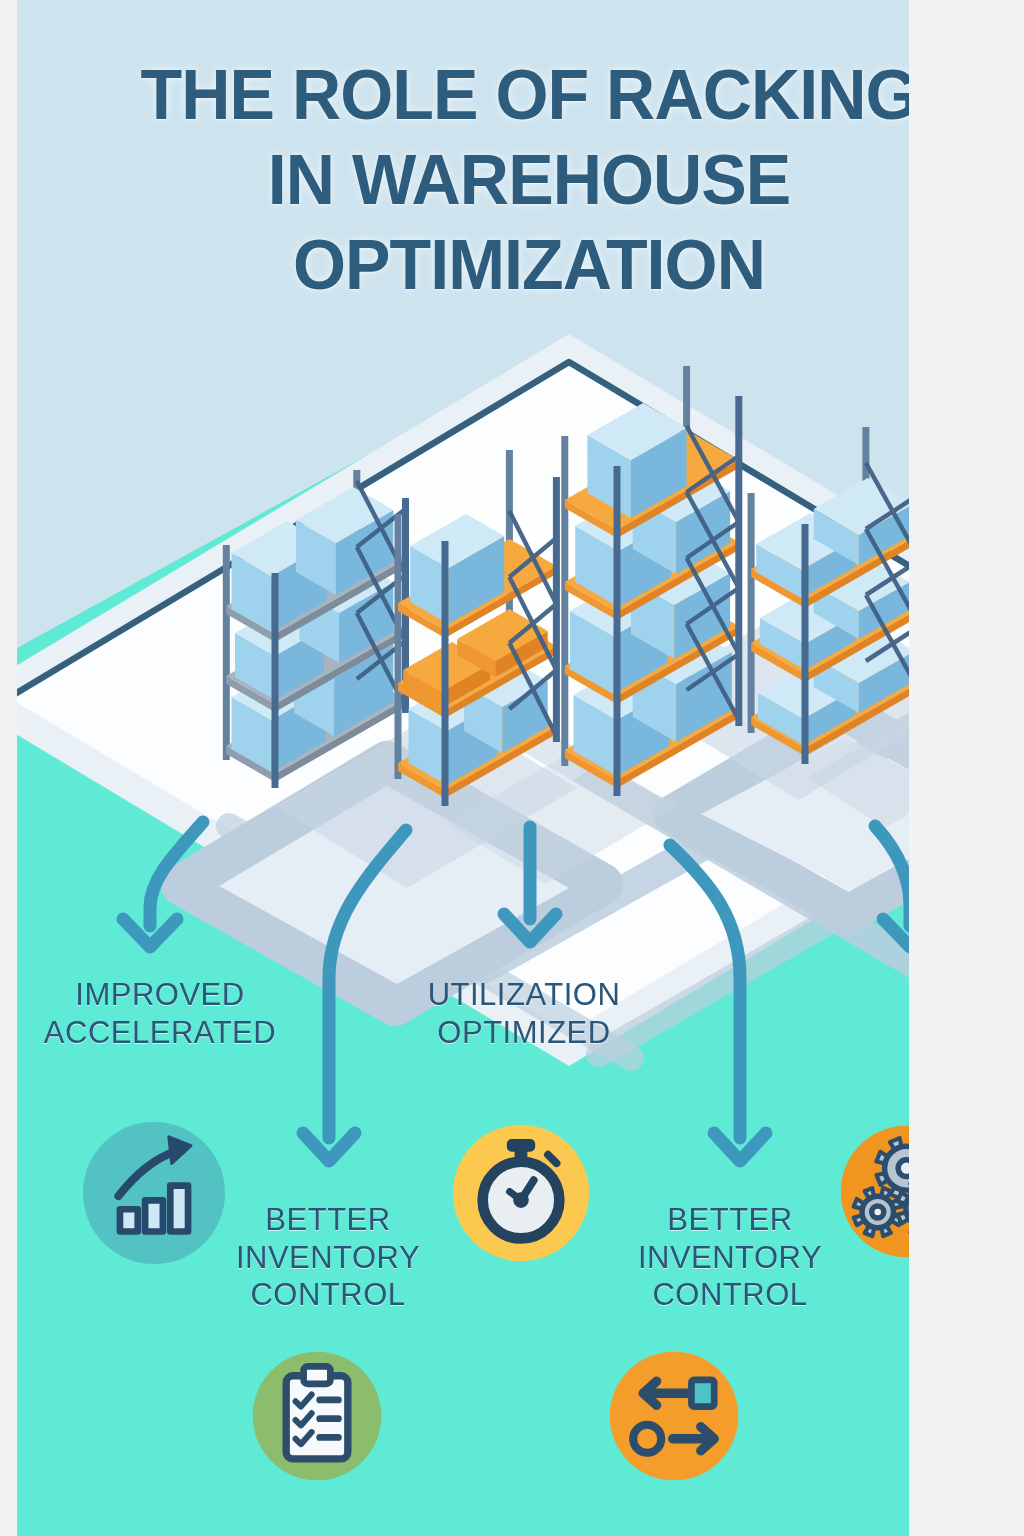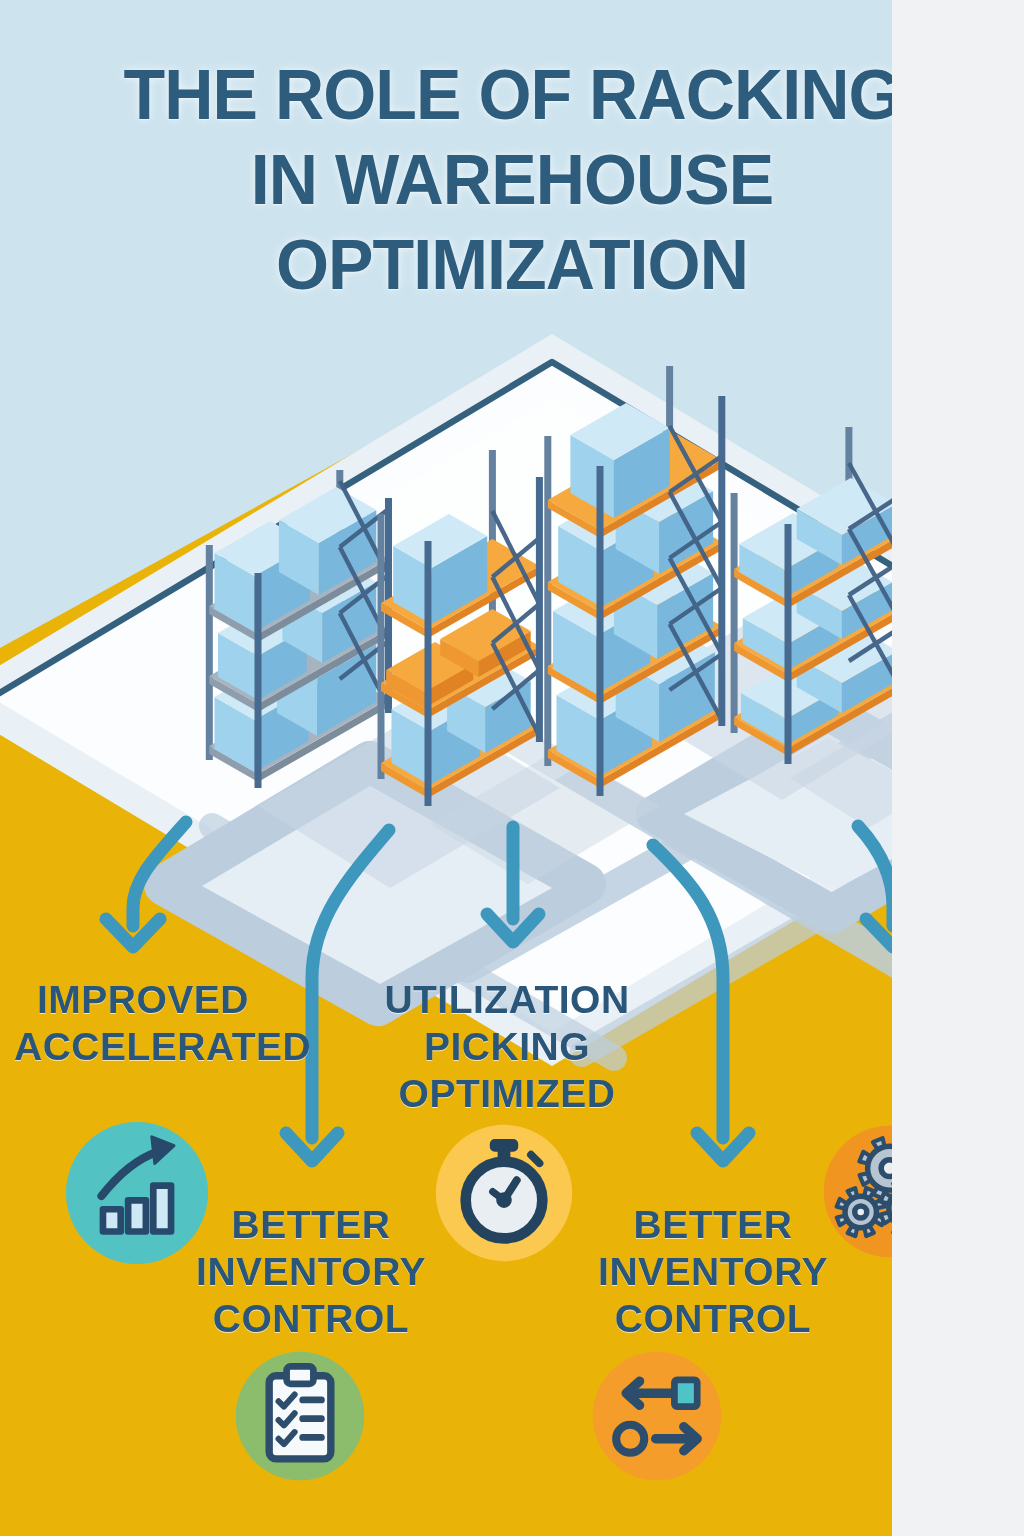--- a/index.html
+++ b/index.html
@@ -1,27 +1,27 @@
 <!DOCTYPE html>
 <html><head>
 <meta charset="utf-8">
 <style>
   html,body{margin:0;padding:0;}
   body{font-family:"Liberation Sans","DejaVu Sans",sans-serif;background:#f0f2f3;}
-  .canvas{position:relative;width:892px;height:1536px;overflow:hidden;background:#eab308;}
+  .canvas{position:relative;width:892px;height:1536px;overflow:hidden;background:#5eead4;margin-left:17px;}
   .scene{position:absolute;left:0;top:0;width:1024px;height:1536px;}
   .title{
     position:absolute;left:0;top:52px;width:1024px;text-align:center;
     color:#2d5c7c;font-weight:bold;font-size:71px;line-height:1.2;
     letter-spacing:-1px;transform:scaleX(0.96);transform-origin:center top;
     text-shadow:0 1px 0 #e9f3f7, 0 0 10px rgba(243,250,253,.9);
   }
   .benefit{
-    position:absolute;text-align:center;color:#2a567a;font-weight:bold;
-    font-size:39px;line-height:1.21;letter-spacing:.5px;
+    position:absolute;text-align:center;color:#2a567a;font-weight:normal;
+    font-size:31px;line-height:1.21;letter-spacing:.5px;
     text-shadow:0 1px 0 rgba(255,255,255,.65);
   }
   .b-improved{left:14px;top:976px;width:258px;}
   .b-accelerated{left:350px;top:976px;width:314px;}
   .b-optimized{left:756px;top:981px;width:266px;}
   .b-better1{left:181px;top:1201px;width:260px;}
   .b-better2{left:583px;top:1201px;width:260px;}
   .icon-svg{position:absolute;}
 </style>
 </head>
@@ -253,21 +253,20 @@
     <div>IN WAREHOUSE</div>
     <div>OPTIMIZATION</div>
   </div>
 
   <div class="benefit b-improved">
     <div>IMPROVED</div>
     <div>ACCELERATED</div>
   </div>
   <div class="benefit b-accelerated">
     <div>UTILIZATION</div>
-    <div>PICKING</div>
     <div>OPTIMIZED</div>
   </div>
   <div class="benefit b-better1">
     <div>BETTER</div>
     <div>INVENTORY</div>
     <div>CONTROL</div>
   </div>
   <div class="benefit b-better2">
     <div>BETTER</div>
     <div>INVENTORY</div>

